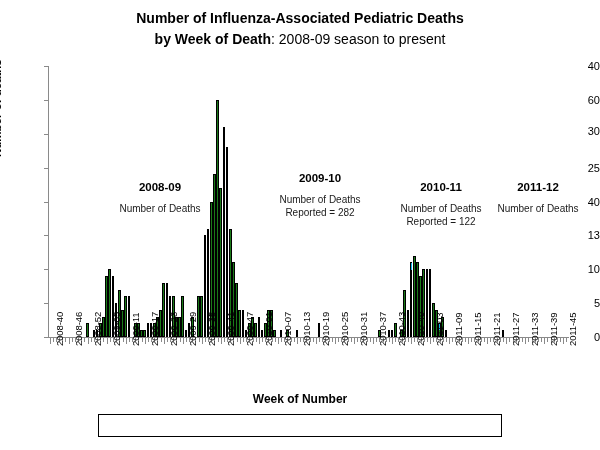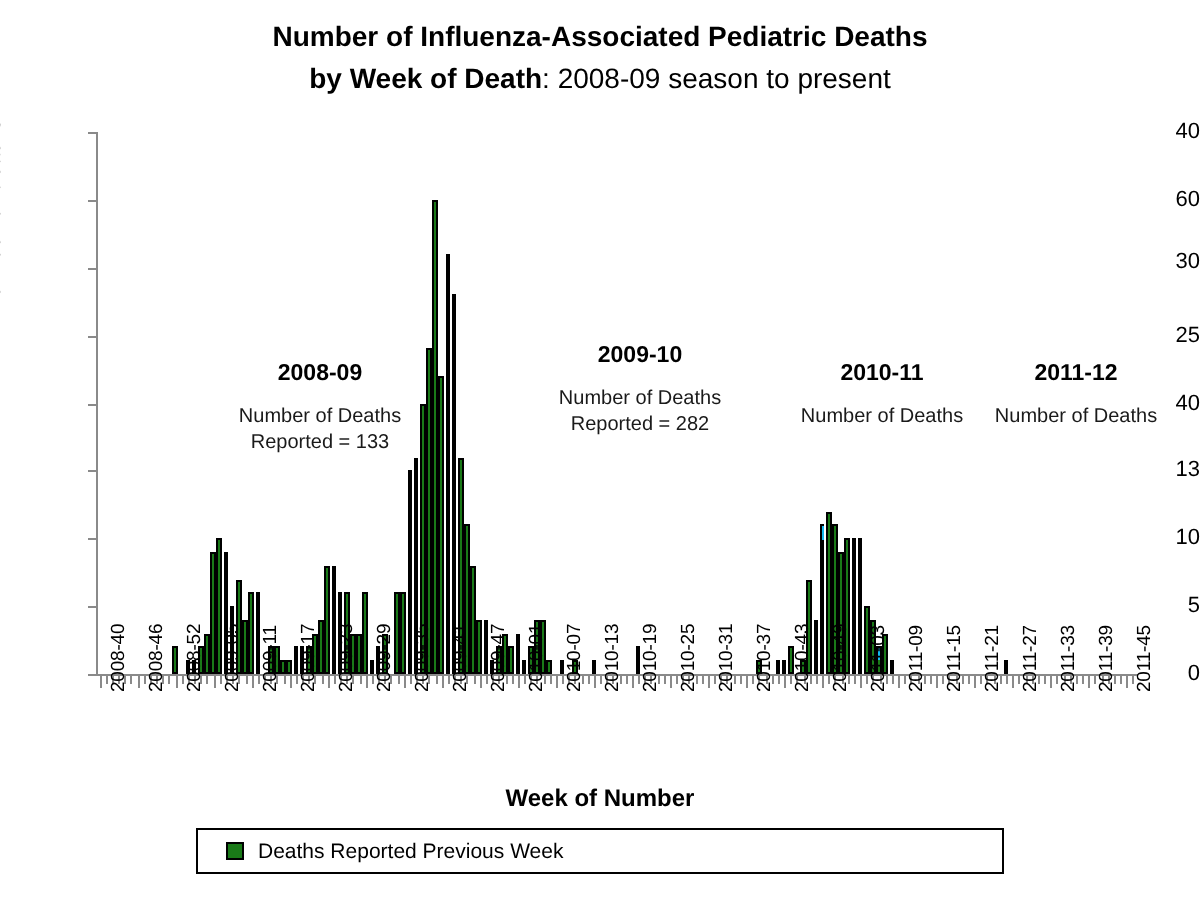--- a/index.html
+++ b/index.html
@@ -283,30 +283,30 @@
         <div class="cap" style="height: 50%; background: rgb(18, 184, 240);"></div>
       </div>
       <div class="bar" title="2011-08: 3" style="left: 393.424px; width: 2.66341px; height: 20.325px; background: rgb(26, 122, 24);"></div>
       <div class="bar" title="2011-09: 1" style="left: 396.595px; width: 2.66341px; height: 6.775px; background: rgb(26, 122, 24);"></div>
       <div class="bar" title="2011-27: 1" style="left: 453.668px; width: 2.66341px; height: 6.775px; background: rgb(26, 122, 24);"></div>
     </div>
   <div id="season-layer">
       <div class="season-block" style="left: 52px; top: 115px; width: 120px;">
         <div class="season-name">2008-09</div>
         <div class="season-count">Number of Deaths</div>
-        <div class="season-count">Reported = 133</div>
       </div>
       <div class="season-block" style="left: 212px; top: 106px; width: 120px;">
         <div class="season-name">2009-10</div>
         <div class="season-count">Number of Deaths</div>
         <div class="season-count">Reported = 282</div>
       </div>
       <div class="season-block" style="left: 333px; top: 115px; width: 120px;">
         <div class="season-name">2010-11</div>
         <div class="season-count">Number of Deaths</div>
+        <div class="season-count">Reported = 122</div>
       </div>
       <div class="season-block" style="left: 430px; top: 115px; width: 120px;">
         <div class="season-name">2011-12</div>
         <div class="season-count">Number of Deaths</div>
       </div>
     </div>
 </div>
 
 <div id="y-axis">
     <div class="y-tick-label" style="top: 337px;">0</div>
@@ -519,17 +519,13 @@
     <div class="x-tick-label" style="left: 491.146px;">2011-21</div>
     <div class="x-tick-label" style="left: 510.171px;">2011-27</div>
     <div class="x-tick-label" style="left: 529.195px;">2011-33</div>
     <div class="x-tick-label" style="left: 548.22px;">2011-39</div>
     <div class="x-tick-label" style="left: 567.244px;">2011-45</div>
   </div>
 
 <div id="x-axis-title">Week of Number</div>
 
 <div id="legend">
-  <div class="legend-entry first">
-    <span class="legend-swatch" id="legend-swatch-prev" style="background: rgb(26, 122, 24);"></span>
-    <span>Deaths Reported Previous Week</span>
-  </div>
 </div>
 
 </body></html>

